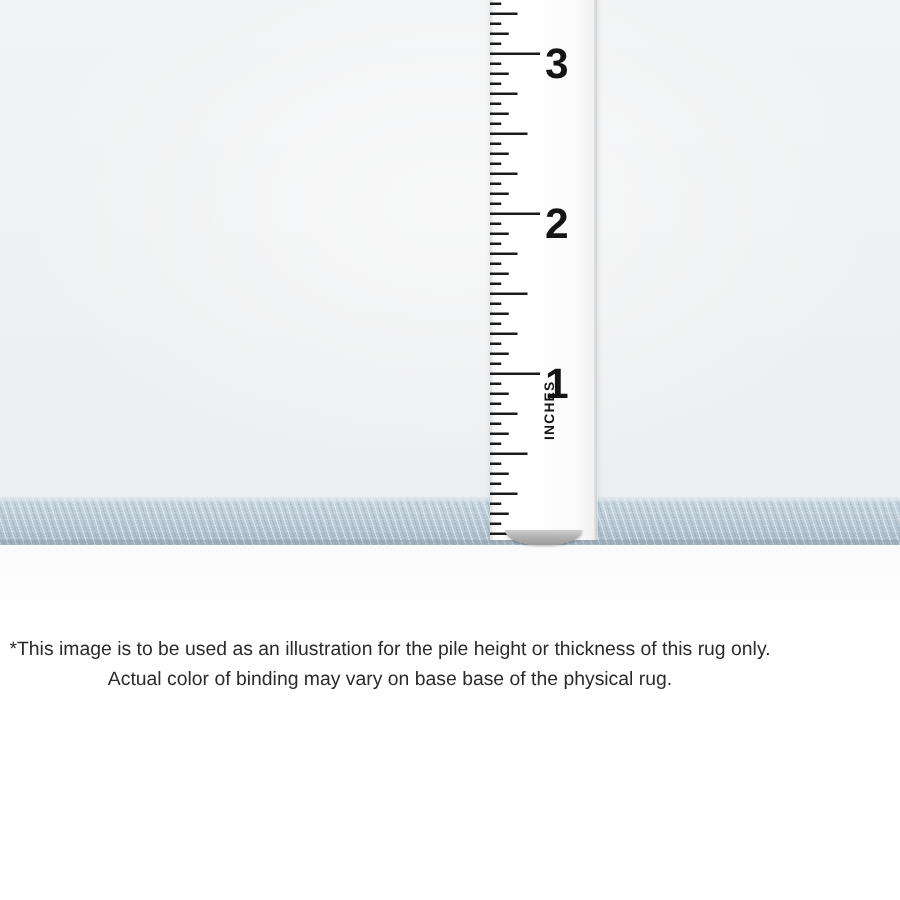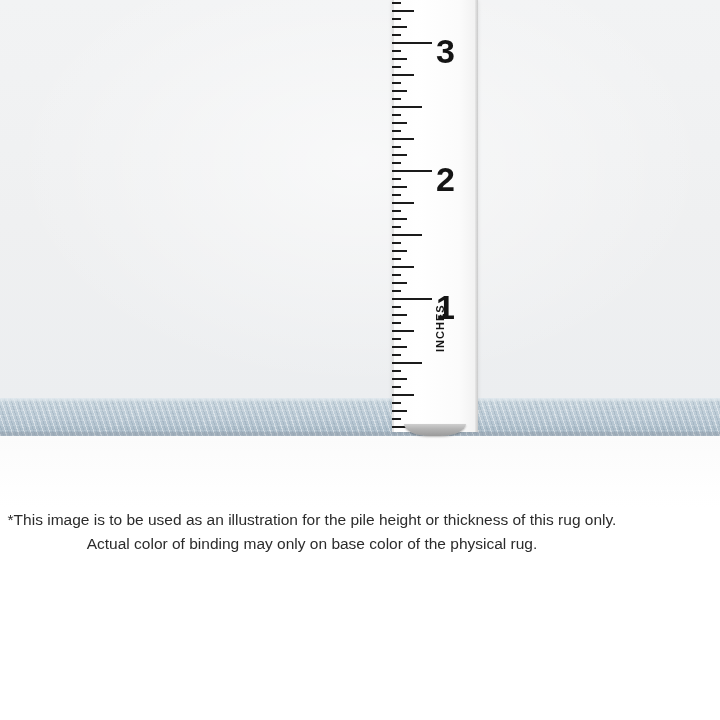--- a/index.html
+++ b/index.html
@@ -289,16 +289,16 @@
     <div class="num" id="num1" style="top:162px;">2</div>
     <div class="num" id="num2" style="top:34px;">3</div>
 
     <div class="inches-label">INCHES</div>
   </div>
 
   <div class="ruler-tip"></div>
 
   <div class="caption">
     <div>*This image is to be used as an illustration for the pile height or thickness of this rug only.</div>
-    <div>Actual color of binding may only on base color of the physical rug.</div>
+    <div>Actual color of binding may vary on base base of the physical rug.</div>
   </div>
 
 </div>
 
 </body></html>

